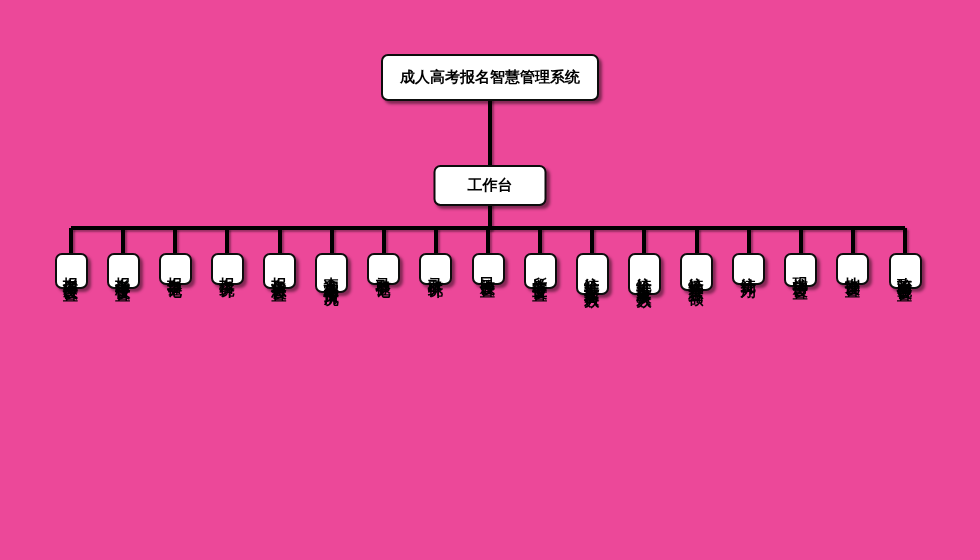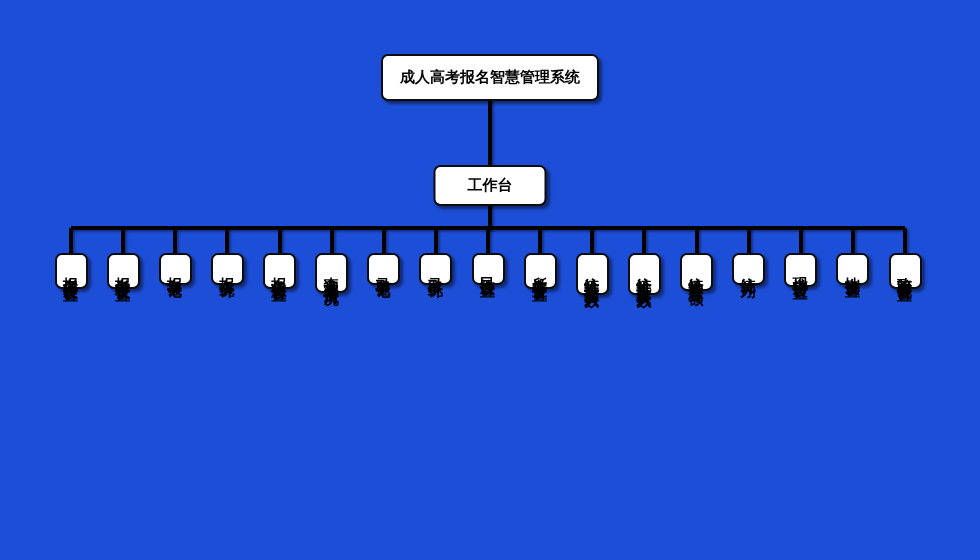--- a/index.html
+++ b/index.html
@@ -3,21 +3,21 @@
 <meta charset="utf-8">
 <style>
   * { box-sizing: border-box; }
   html, body { margin: 0; padding: 0; background: #ffffff; }
   body { font-family: "Liberation Sans", "DejaVu Sans", sans-serif; }
 
   .canvas {
     position: relative;
     width: 980px;
     height: 560px;
-    background: #1d4ed8;
+    background: #ec4899;
     overflow: hidden;
   }
 
   
   .line {
     position: absolute;
     background: #000000;
     box-shadow: 2px 2px 2px rgba(0,0,0,0.35);
     z-index: 1;
   }

